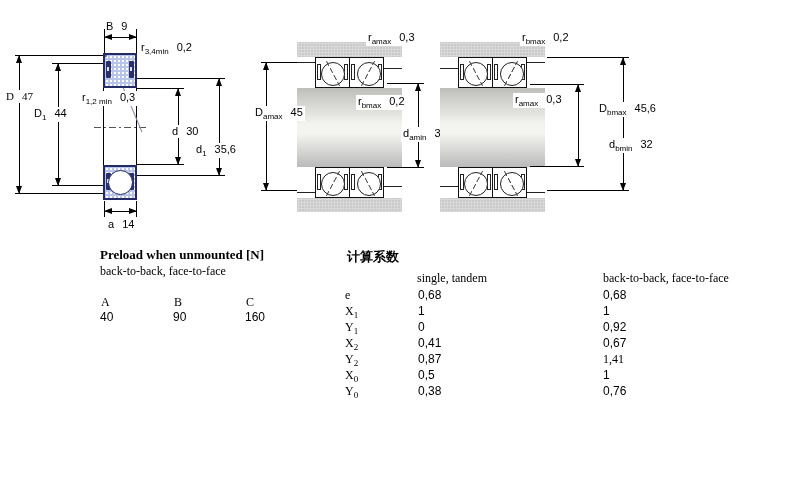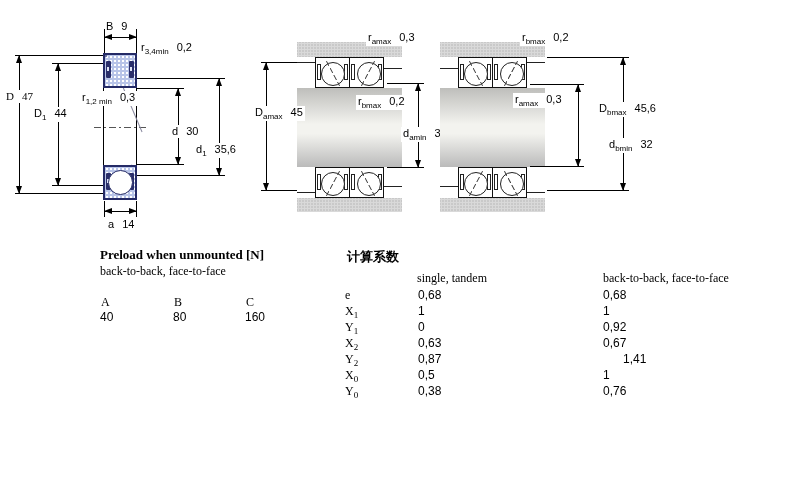--- a/index.html
+++ b/index.html
@@ -238,21 +238,21 @@
   <span class="dlab wbg" style="left:520px;top:31px;"><span>r</span><sub>bmax</sub><span class="dval">0,2</span></span>
   <span class="dlab wbg" style="left:513px;top:93px;"><span>r</span><sub>amax</sub><span class="dval">0,3</span></span>
 
   <div>
     <span class="t serif" style="left:100px;top:247px;font-size:13px;font-weight:bold;">Preload when unmounted [N]</span>
     <span class="t serif" style="left:100px;top:264px;font-size:12px;">back-to-back, face-to-face</span>
     <span class="t serif" style="left:101px;top:295px;font-size:12px;">A</span>
     <span class="t serif" style="left:174px;top:295px;font-size:12px;">B</span>
     <span class="t serif" style="left:246px;top:295px;font-size:12px;">C</span>
     <span class="t num" style="left:100px;top:310px;">40</span>
-    <span class="t num" style="left:173px;top:310px;">80</span>
+    <span class="t num" style="left:173px;top:310px;">90</span>
     <span class="t num" style="left:245px;top:310px;">160</span>
   </div>
 
   <div>
     <span class="t" style="left:347px;top:248px;font-size:13px;font-weight:bold;">计算系数</span>
     <span class="t serif" style="left:417px;top:271px;font-size:12px;">single, tandem</span>
     <span class="t serif" style="left:603px;top:271px;font-size:12px;">back-to-back, face-to-face</span>
 
     <span class="t serif fl" style="left:345px;top:288px;"><span>e</span><sub></sub></span>
     <span class="t num" style="left:418px;top:288px;">0,68</span>
@@ -260,26 +260,26 @@
 
     <span class="t serif fl" style="left:345px;top:304px;"><span>X</span><sub>1</sub></span>
     <span class="t num" style="left:418px;top:304px;">1</span>
     <span class="t num" style="left:603px;top:304px;">1</span>
 
     <span class="t serif fl" style="left:345px;top:320px;"><span>Y</span><sub>1</sub></span>
     <span class="t num" style="left:418px;top:320px;">0</span>
     <span class="t num" style="left:603px;top:320px;">0,92</span>
 
     <span class="t serif fl" style="left:345px;top:336px;"><span>X</span><sub>2</sub></span>
-    <span class="t num" style="left:418px;top:336px;">0,63</span>
+    <span class="t num" style="left:418px;top:336px;">0,41</span>
     <span class="t num" style="left:603px;top:336px;">0,67</span>
 
     <span class="t serif fl" style="left:345px;top:352px;"><span>Y</span><sub>2</sub></span>
     <span class="t num" style="left:418px;top:352px;">0,87</span>
-    <span class="t num" style="left:623px;top:352px;">1,41</span>
+    <span class="t num" style="left:603px;top:352px;font-family:Liberation Serif, serif;">1,41</span>
 
     <span class="t serif fl" style="left:345px;top:368px;"><span>X</span><sub>0</sub></span>
     <span class="t num" style="left:418px;top:368px;">0,5</span>
     <span class="t num" style="left:603px;top:368px;">1</span>
 
     <span class="t serif fl" style="left:345px;top:384px;"><span>Y</span><sub>0</sub></span>
     <span class="t num" style="left:418px;top:384px;">0,38</span>
     <span class="t num" style="left:603px;top:384px;">0,76</span>
   </div>
 

